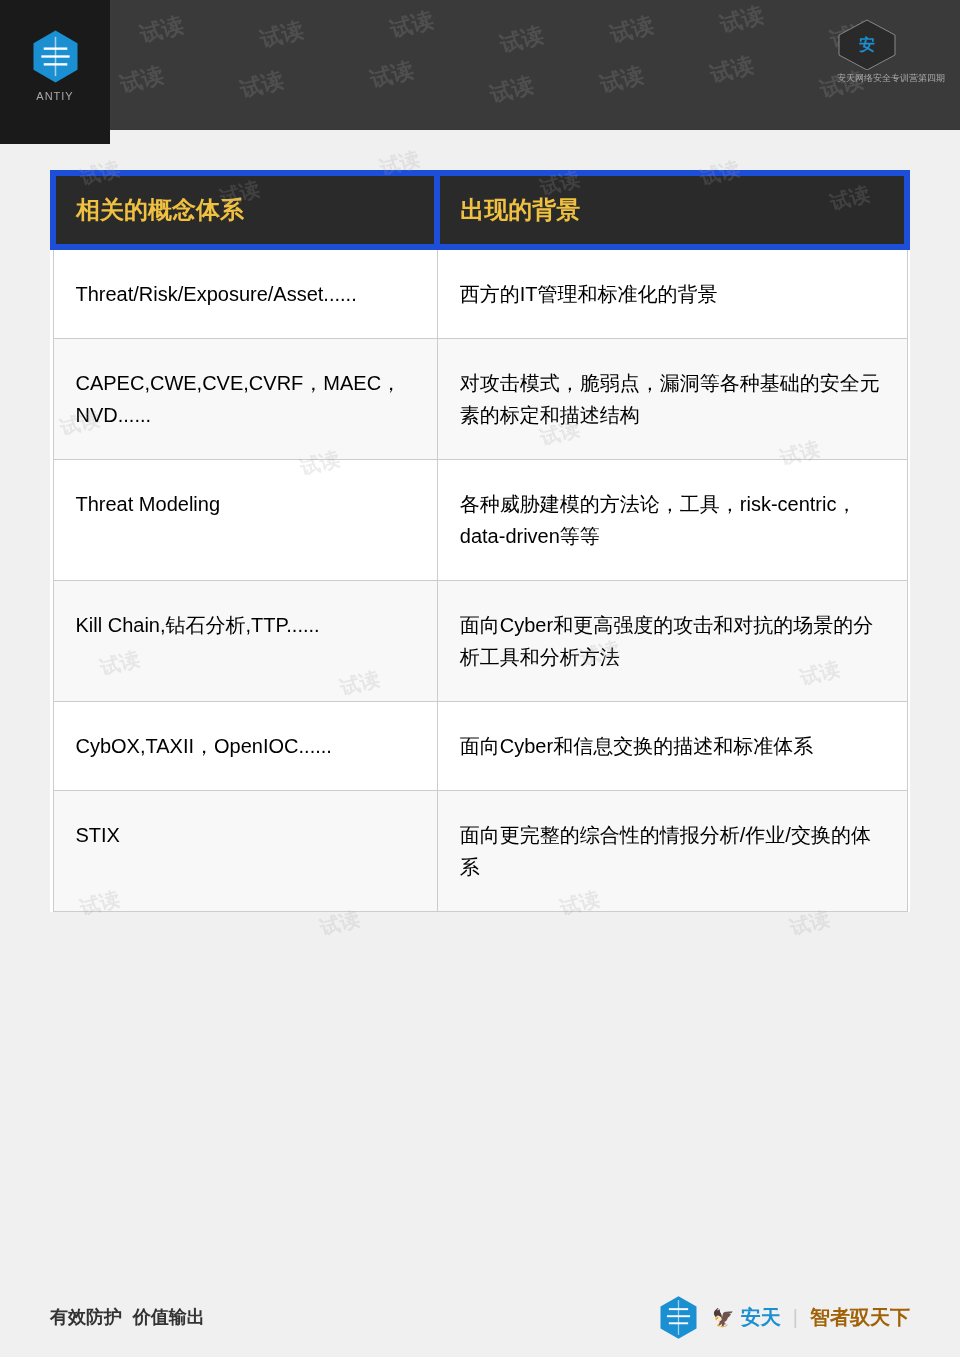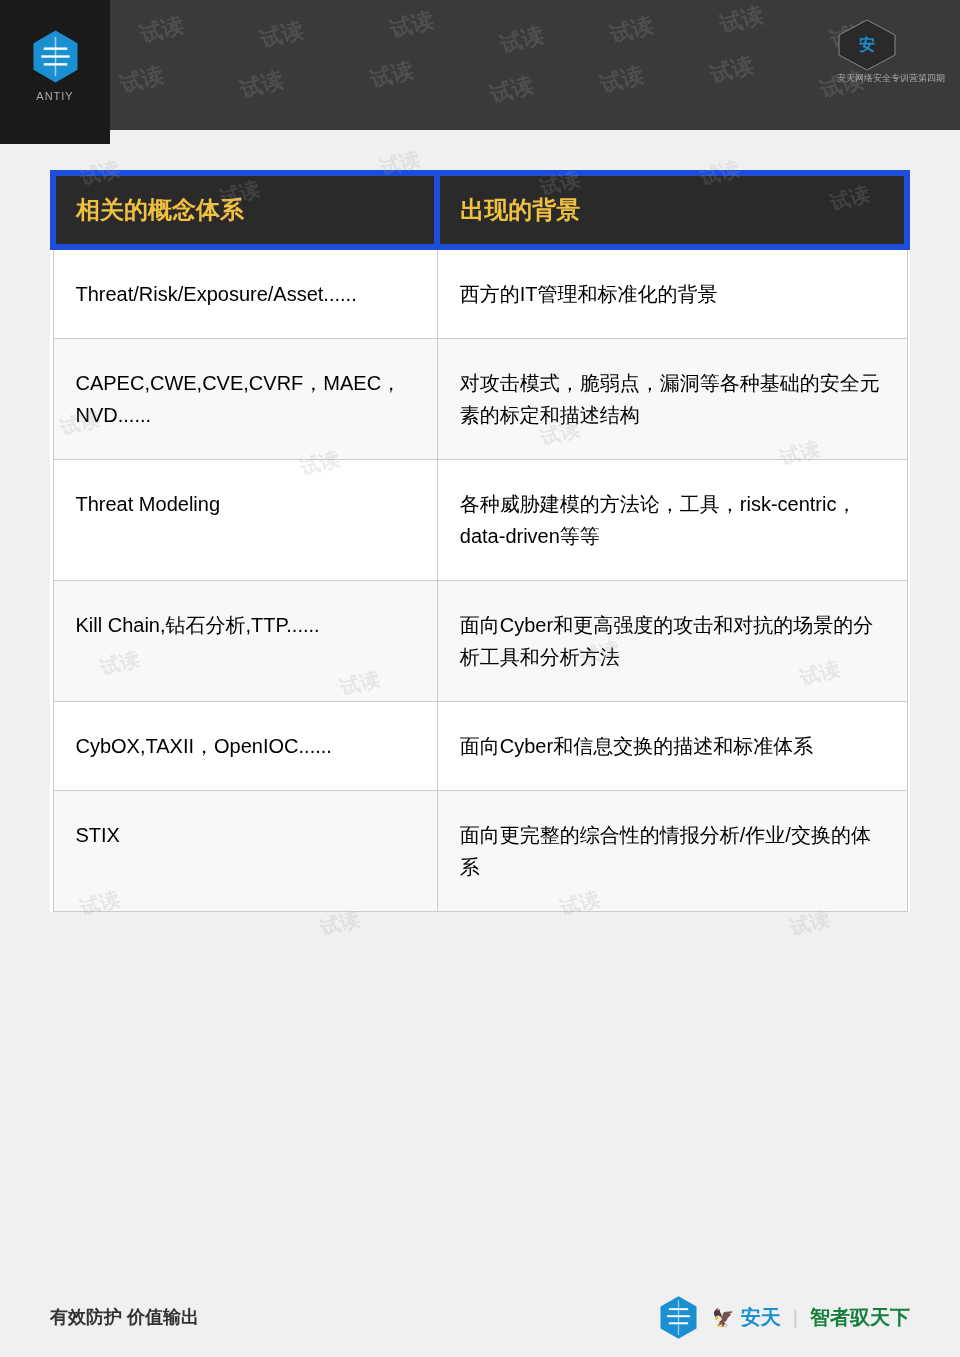--- a/index.html
+++ b/index.html
@@ -99,38 +99,39 @@
       display: flex;
       align-items: center;
       justify-content: space-between;
       padding: 0 50px;
     }
 
     .footer-left {
       color: #333;
       font-size: 18px;
       font-weight: bold;
+      font-family: Liberation Mono, monospace;
     }
 
     .footer-right {
       display: flex;
       align-items: center;
       gap: 12px;
     }
 
     .footer-brand-text {
       font-size: 20px;
       font-weight: bold;
       color: #1a8fd1;
     }
 
     .footer-brand-sub {
       font-size: 20px;
       font-weight: bold;
-      color: #15803d;
+      color: #a16207;
     }
 
     
     .wm { 
       position: absolute;
       color: rgba(160,160,160,0.2);
       font-size: 20px;
       font-weight: bold;
       transform: rotate(-15deg);
       pointer-events: none;

